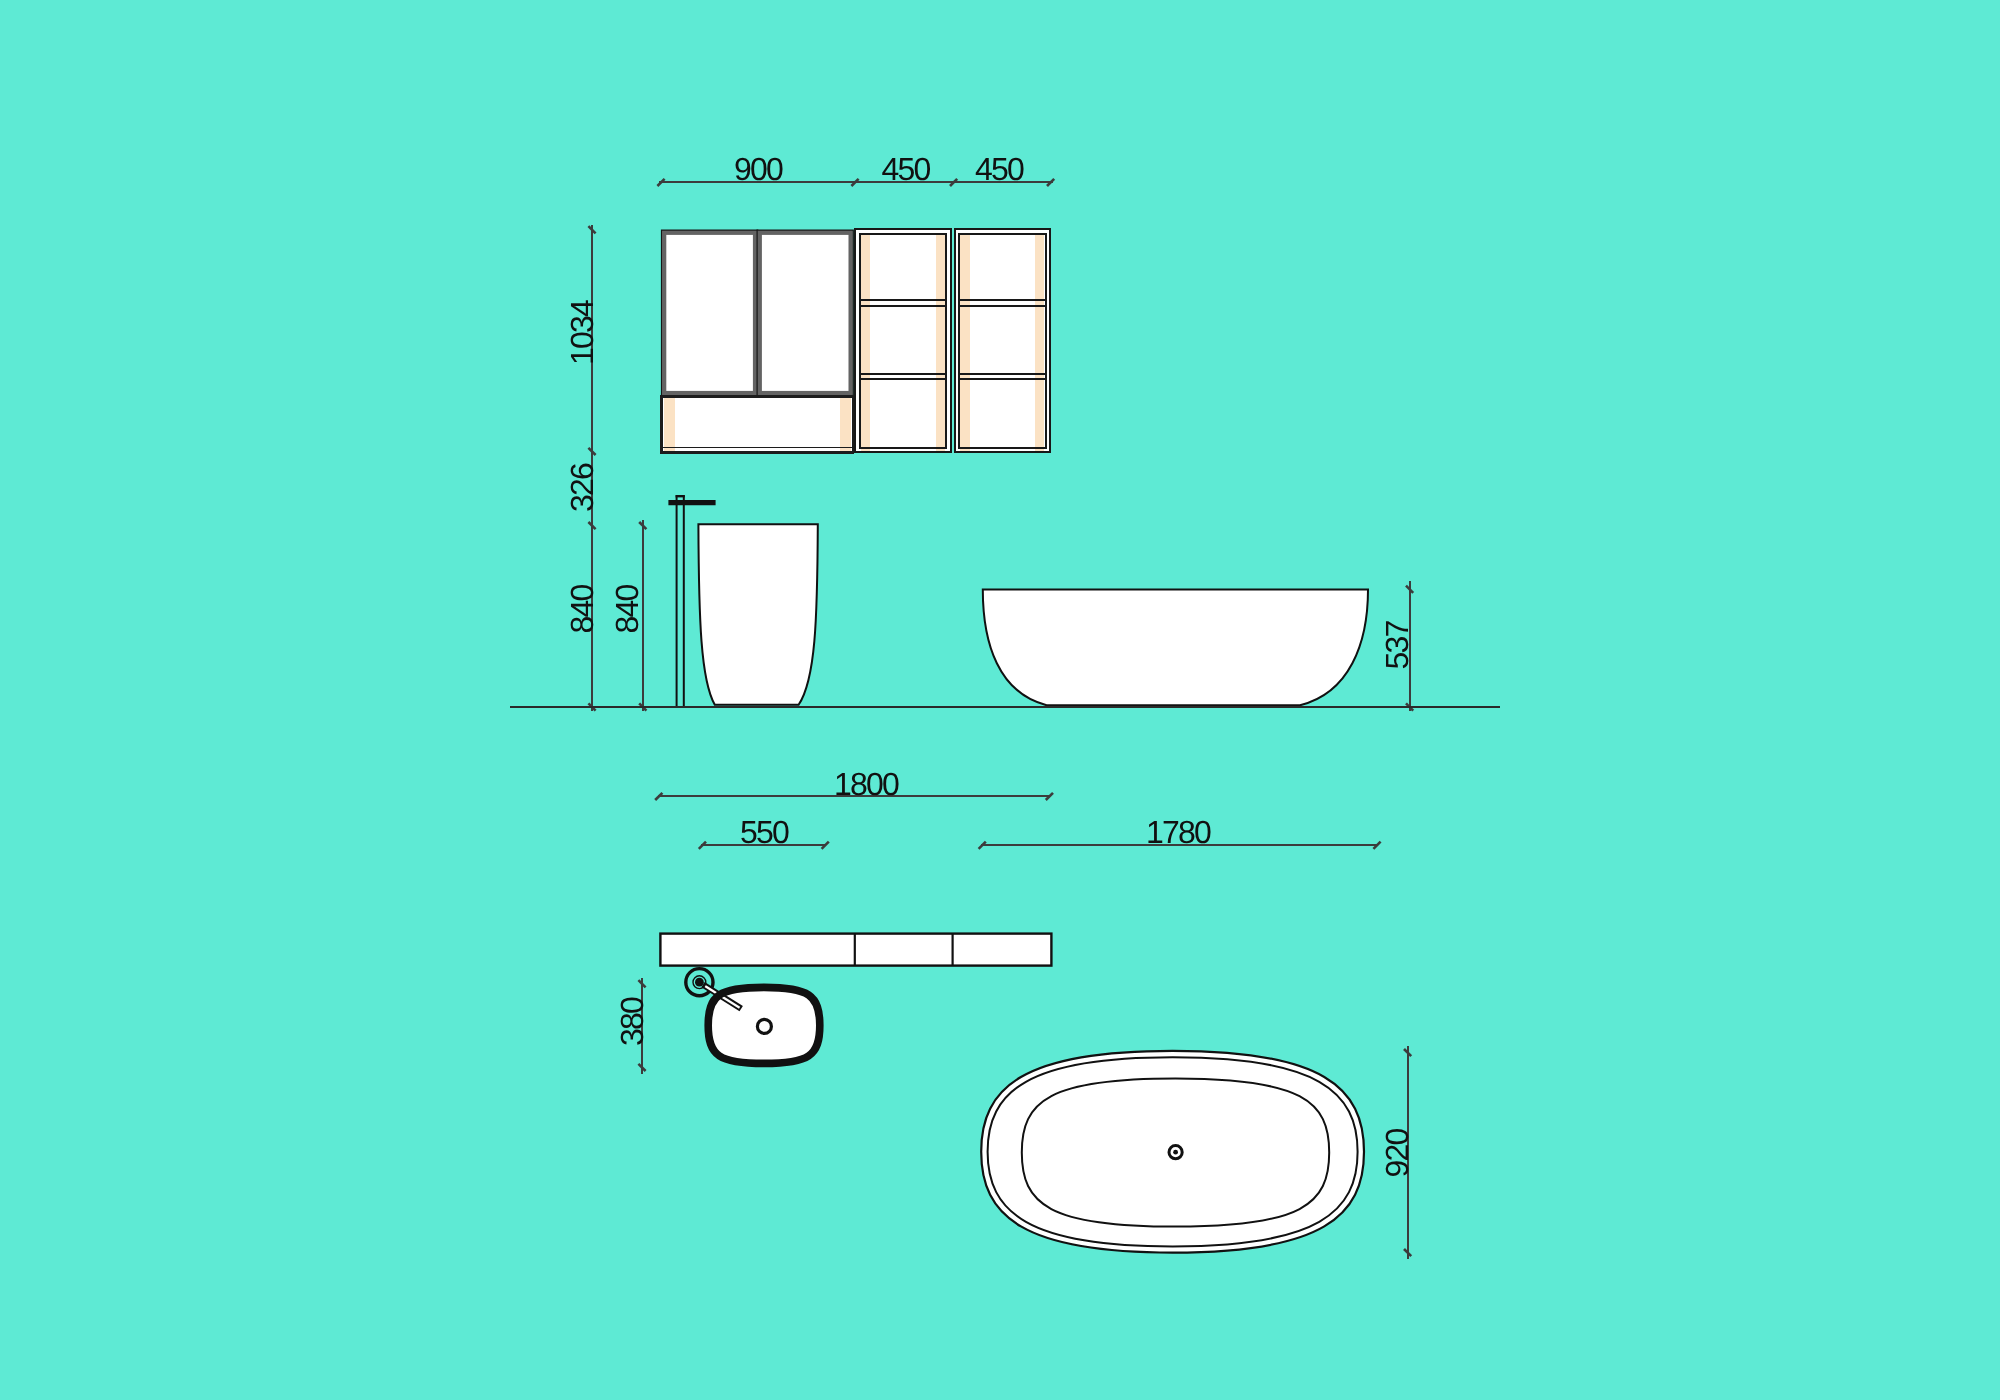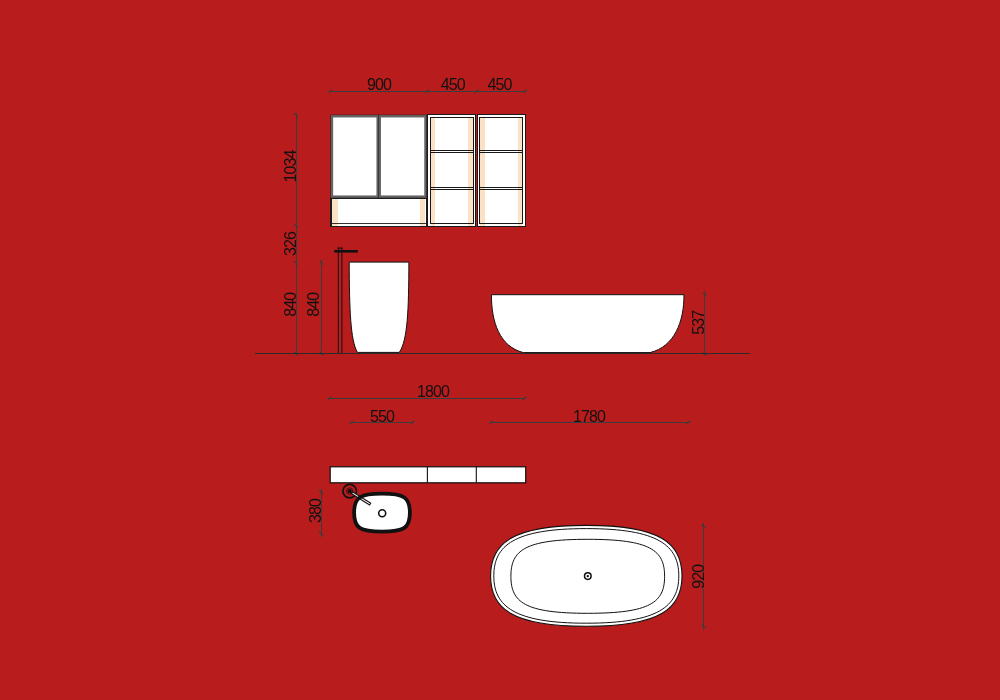--- a/index.html
+++ b/index.html
@@ -1,16 +1,16 @@
 <!DOCTYPE html>
 <html><head>
 <meta charset="utf-8">
 <style>
   html,body{margin:0;padding:0;background:#ffffff;}
-  .page{width:1000px;height:700px;position:relative;background:#b91c1c;overflow:hidden;}
+  .page{width:1000px;height:700px;position:relative;background:#5eead4;overflow:hidden;}
   svg{position:absolute;top:0;left:0;}
   text{font-family:"Liberation Sans", sans-serif;font-size:16px;fill:#111;letter-spacing:-0.9px;}
 </style>
 </head>
 <body>
 <div class="page">
 <svg width="1000" height="700" viewBox="0 0 1000 700">
 
   <g stroke="#3c3c3c" stroke-width="1" fill="none">
     <line x1="329.5" y1="91.2" x2="526.3" y2="91.2" shape-rendering="crispEdges"></line>

